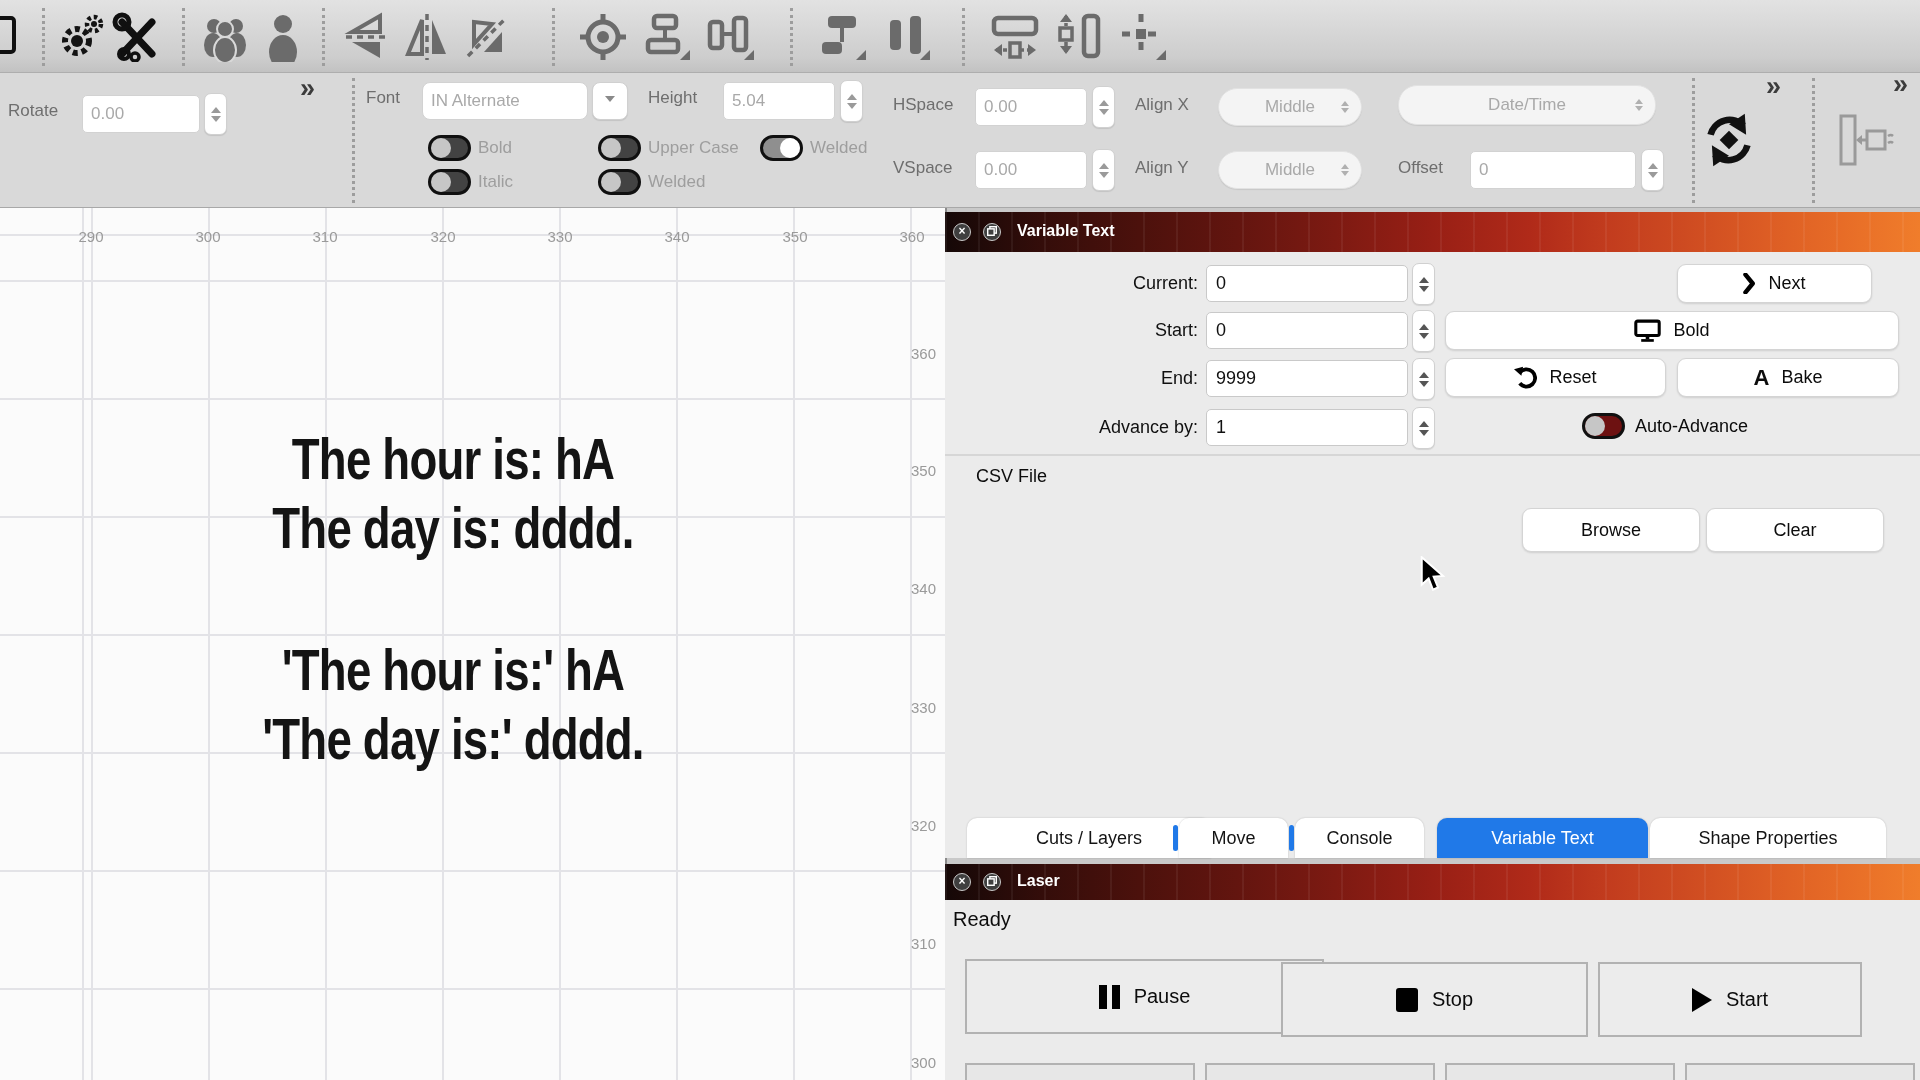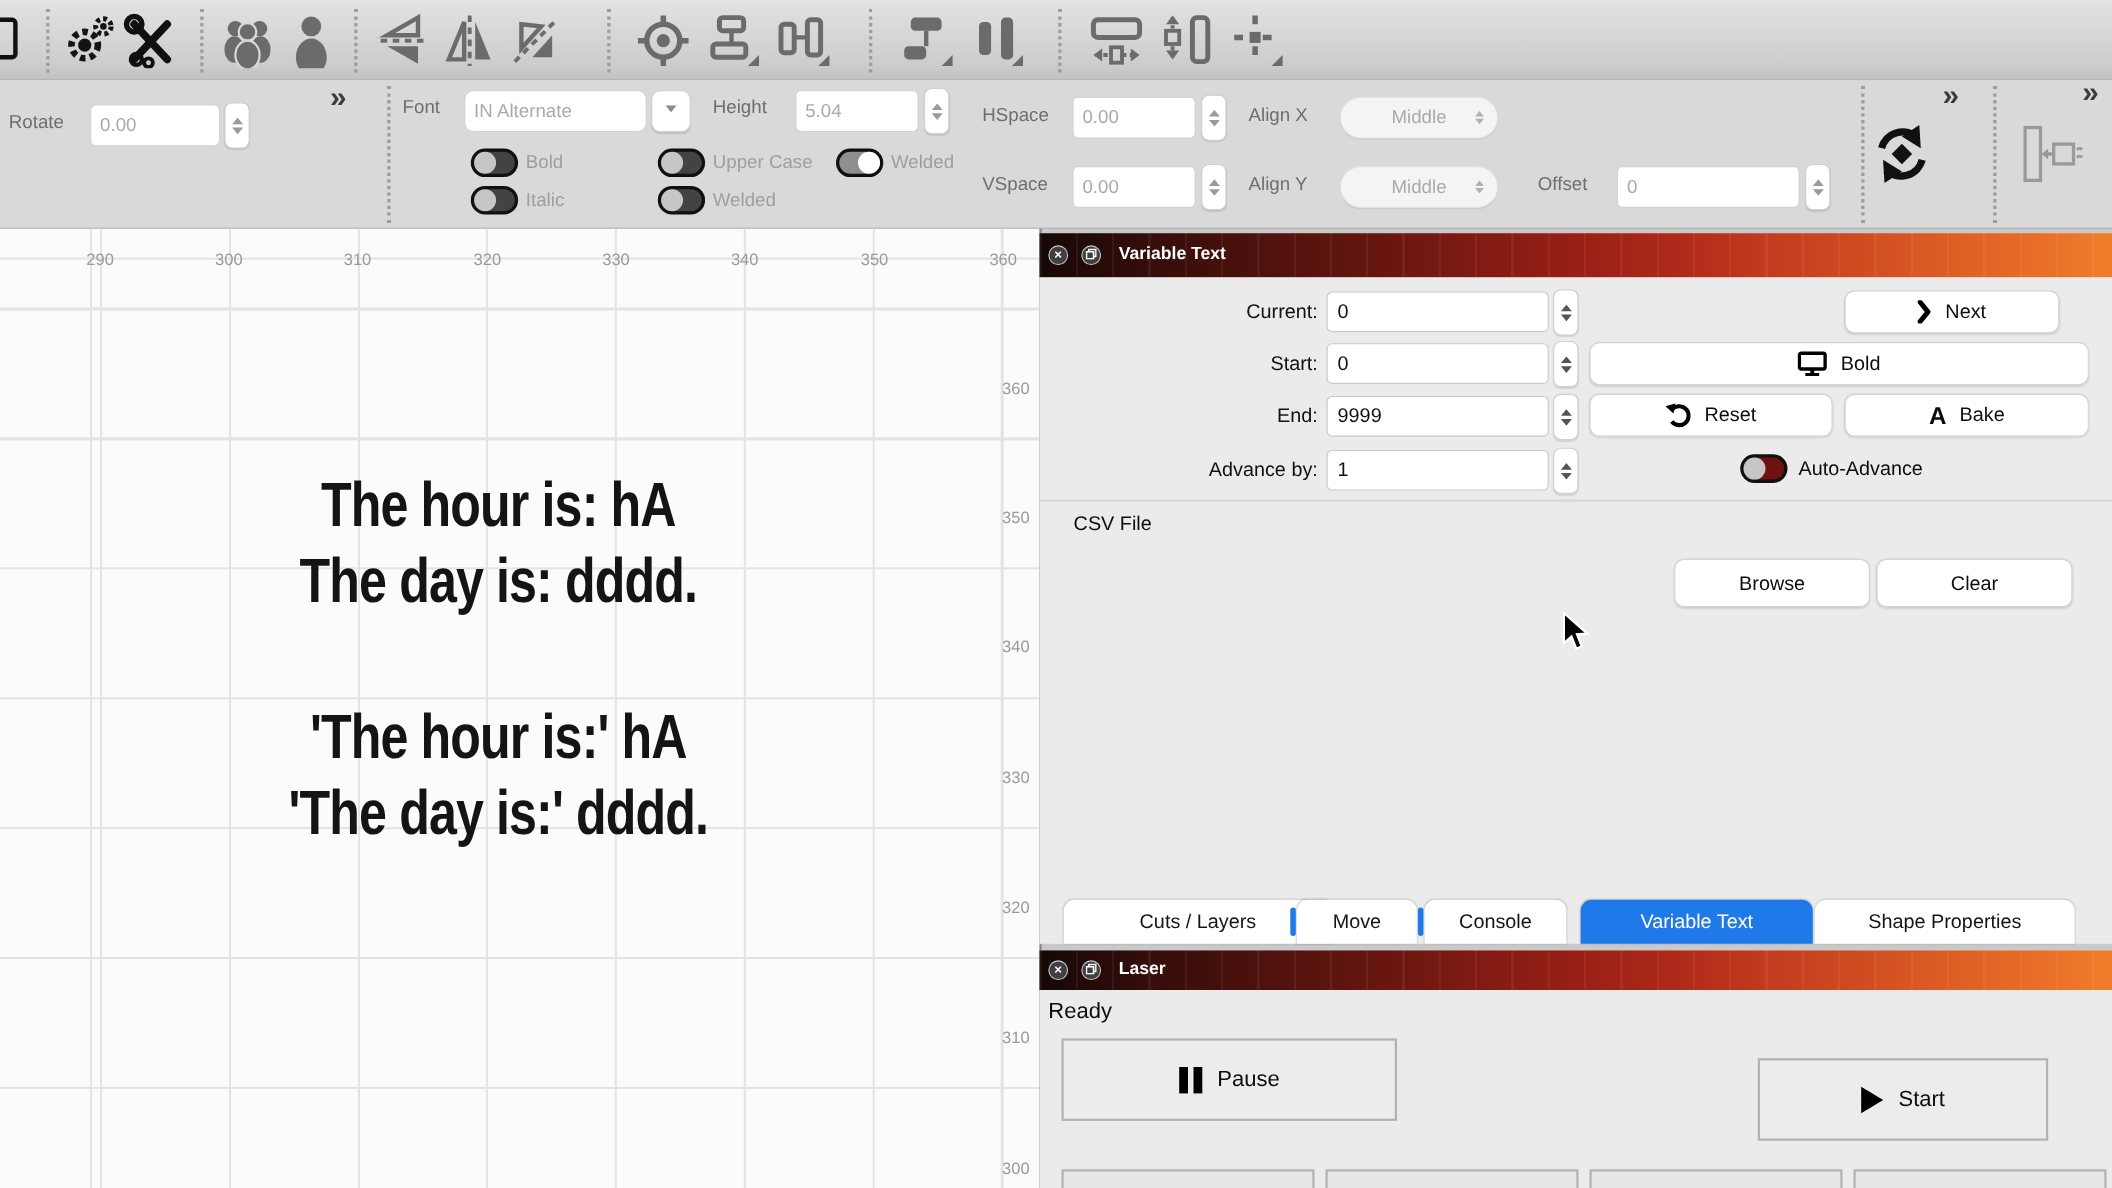--- a/index.html
+++ b/index.html
@@ -295,20 +295,27 @@
     </div>
     <span class="tlabel" style="left:1135px;top:85px">Align Y</span>
     <div class="pill" style="left:1218px;top:78px;width:144px;height:38px">
       <span>Middle</span>
       <span class="chs">
           <i class="tri-up" style="border-width:4px;border-bottom-width:5px;border-bottom-color:#b0b0b0"></i>
           <i class="tri-dn" style="border-width:4px;border-top-width:5px;border-top-color:#b0b0b0"></i>
         </span>
     </div>
 
+    <div class="pill" style="left:1398px;top:12px;width:258px;height:40px">
+      <span>Date/Time</span>
+      <span class="chs">
+          <i class="tri-up" style="border-width:4px;border-bottom-width:5px;border-bottom-color:#b0b0b0"></i>
+          <i class="tri-dn" style="border-width:4px;border-top-width:5px;border-top-color:#b0b0b0"></i>
+        </span>
+    </div>
     <span class="tlabel" style="left:1398px;top:85px">Offset</span>
     <div class="tinput" style="left:1470px;top:78px;width:166px;height:38px">0</div>
     <div class="sp" style="left:1641px;top:76px">
         <i class="tri-up"></i>
         <i class="tri-dn"></i>
       </div>
 
     <div class="tsep" style="left:1692px;top:5px;height:125px"></div>
     <div class="ovf" style="left:1766px;top:-2px">»</div>
     <div class="ticon" style="left:1700px;top:38px;width:58px;height:58px">
@@ -464,27 +471,31 @@
       <div class="phbtn" style="left:38px;top:9px">
         <svg viewBox="0 0 14 14" style="width:10px;height:10px;margin-top:2px">
             <rect x="4" y="1" width="9" height="9" fill="none" stroke="#fff" stroke-width="2"></rect>
             <rect x="1" y="4" width="9" height="9" fill="#3f3f3f" stroke="#fff" stroke-width="2"></rect>
           </svg>
       </div>
       <span class="ptitle" style="top:8px">Laser</span>
     </div>
     <span style="position:absolute;left:8px;top:44px;font-size:20px;color:#0c0c0c">Ready</span>
 
-    <div class="lbtn" style="left:20px;top:80px;width:305px">
+    <div class="lbtn" style="left:20px;top:95px;width:359px">
       <span style="display:inline-flex;gap:5px">
           <span class="pause-bar"></span>
           <span class="pause-bar"></span>
         </span>
       <span>Pause</span>
     </div>
+    <div class="lbtn" style="left:336px;top:98px;width:307px">
+      <span class="stop-sq"></span>
+      <span>Stop</span>
+    </div>
     <div class="lbtn" style="left:653px;top:98px;width:264px">
       <span class="play-tri"></span>
       <span>Start</span>
     </div>
 
     <div class="lbtn2" style="left:20px;width:230px"></div>
     <div class="lbtn2" style="left:260px;width:230px"></div>
     <div class="lbtn2" style="left:500px;width:230px"></div>
     <div class="lbtn2" style="left:740px;width:230px"></div>
   </div>

